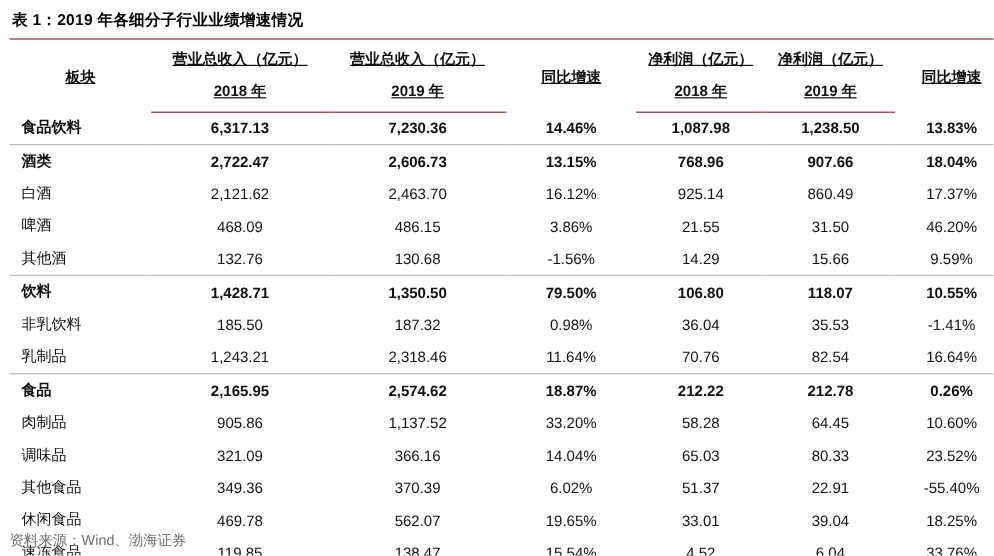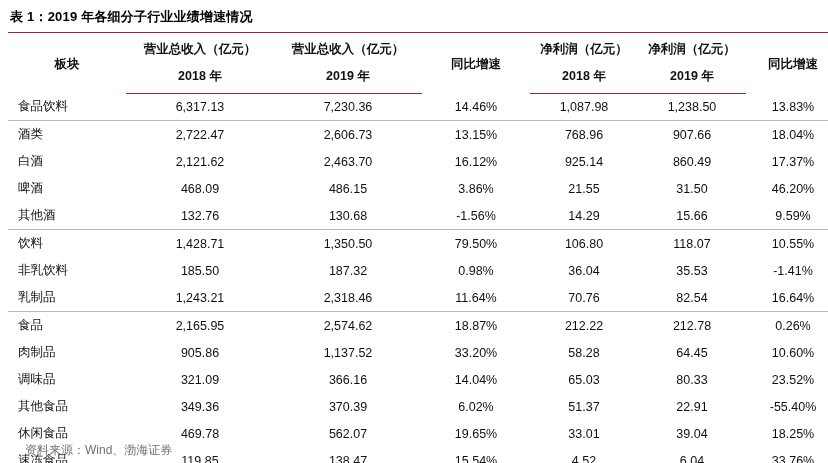--- a/index.html
+++ b/index.html
@@ -42,20 +42,21 @@
   table.data col.c5 { width: 108px; }
   table.data col.c6 { width: 94px; }
 
   thead td {
     font-weight: bold;
     text-align: center;
     vertical-align: middle;
     line-height: 1.55;
     padding: 4px 4px;
     font-size: 12.5px;
+    text-decoration: underline;
   }
   thead tr.head-top td { padding-top: 7px; }
   thead tr.head-bottom td { padding-bottom: 6px; }
 
   .rule-top {
     border-top: 1.6px solid #9d2933;
   }
   .rule-head {
     border-bottom: 1.1px solid #9d2933;
   }
@@ -72,28 +73,28 @@
     white-space: nowrap;
   }
   td.lbl {
     text-align: left;
     padding-left: 10px;
   }
   td.num {
     text-align: center;
   }
   tr.grp td {
-    font-weight: normal;
+    font-weight: bold;
   }
   tr.sub td {
     font-weight: normal;
   }
   .source {
     position: absolute;
-    left: 25px;
+    left: 8px;
     bottom: 4px;
     font-size: 12px;
     color: #6f6f6f;
   }
 </style>
 </head>
 <body>
 
 <div class="page">
 

